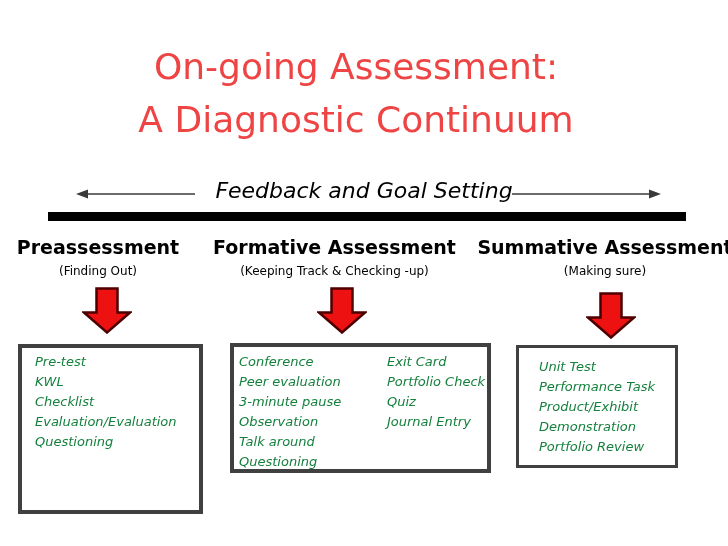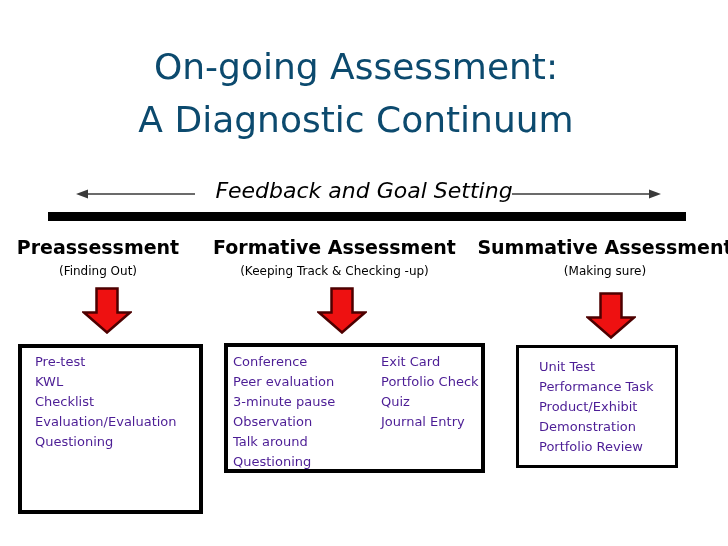--- a/index.html
+++ b/index.html
@@ -14,21 +14,21 @@
     overflow: hidden;
   }
   .title {
     position: absolute;
     left: 0; top: 40px;
     width: 712px;
     text-align: center;
     font-size: 36px;
     font-weight: normal;
     line-height: 53px;
-    color: #0c4a6e;
+    color: #ef4444;
   }
   .title span { display: block; }
 
   .fb-line { position: absolute; top: 187px; height: 14px; }
   .fb-line.left  { left: 75px;  width: 120px; }
   .fb-line.right { left: 512px; width: 150px; }
   .feedback-label {
     position: absolute;
     left: 206px; top: 178px; width: 316px;
     text-align: center;
@@ -50,28 +50,29 @@
   .hdr-2 { left: 192px; width: 285px; }
   .hdr-3 { left: 462px; width: 286px; }
 
   .down-arrow { position: absolute; width: 50px; height: 47px; }
   .arrow-1 { left: 82px;  top: 287px; }
   .arrow-2 { left: 317px; top: 287px; }
   .arrow-3 { left: 586px; top: 292px; }
 
   .listbox {
     position: absolute;
-    border: 4px solid #000000;
+    border: 4px solid #404040;
     background: #ffffff;
+    font-style: italic;
     font-size: 13px;
     line-height: 20px;
-    color: #4c1d95;
+    color: #15803d;
   }
   .box-1 { left: 18px;  top: 344px; width: 185px; height: 170px; padding: 4px 2px 0 13px; }
-  .box-2 { left: 224px; top: 343px; width: 261px; height: 130px; padding: 5px 0 14px 5px; display: flex; }
+  .box-2 { left: 230px; top: 343px; width: 261px; height: 130px; padding: 5px 0 14px 5px; display: flex; }
   .box-2 .col-a { width: 148px; }
   .box-2 .col-b { flex: 1; }
   .box-3 { left: 516px; top: 345px; width: 162px; height: 123px; border-width: 3px; padding: 9px 0 0 20px; }
   .listbox div { white-space: nowrap; }
 </style>
 </head>
 <body>
 
 <div class="slide">
 

